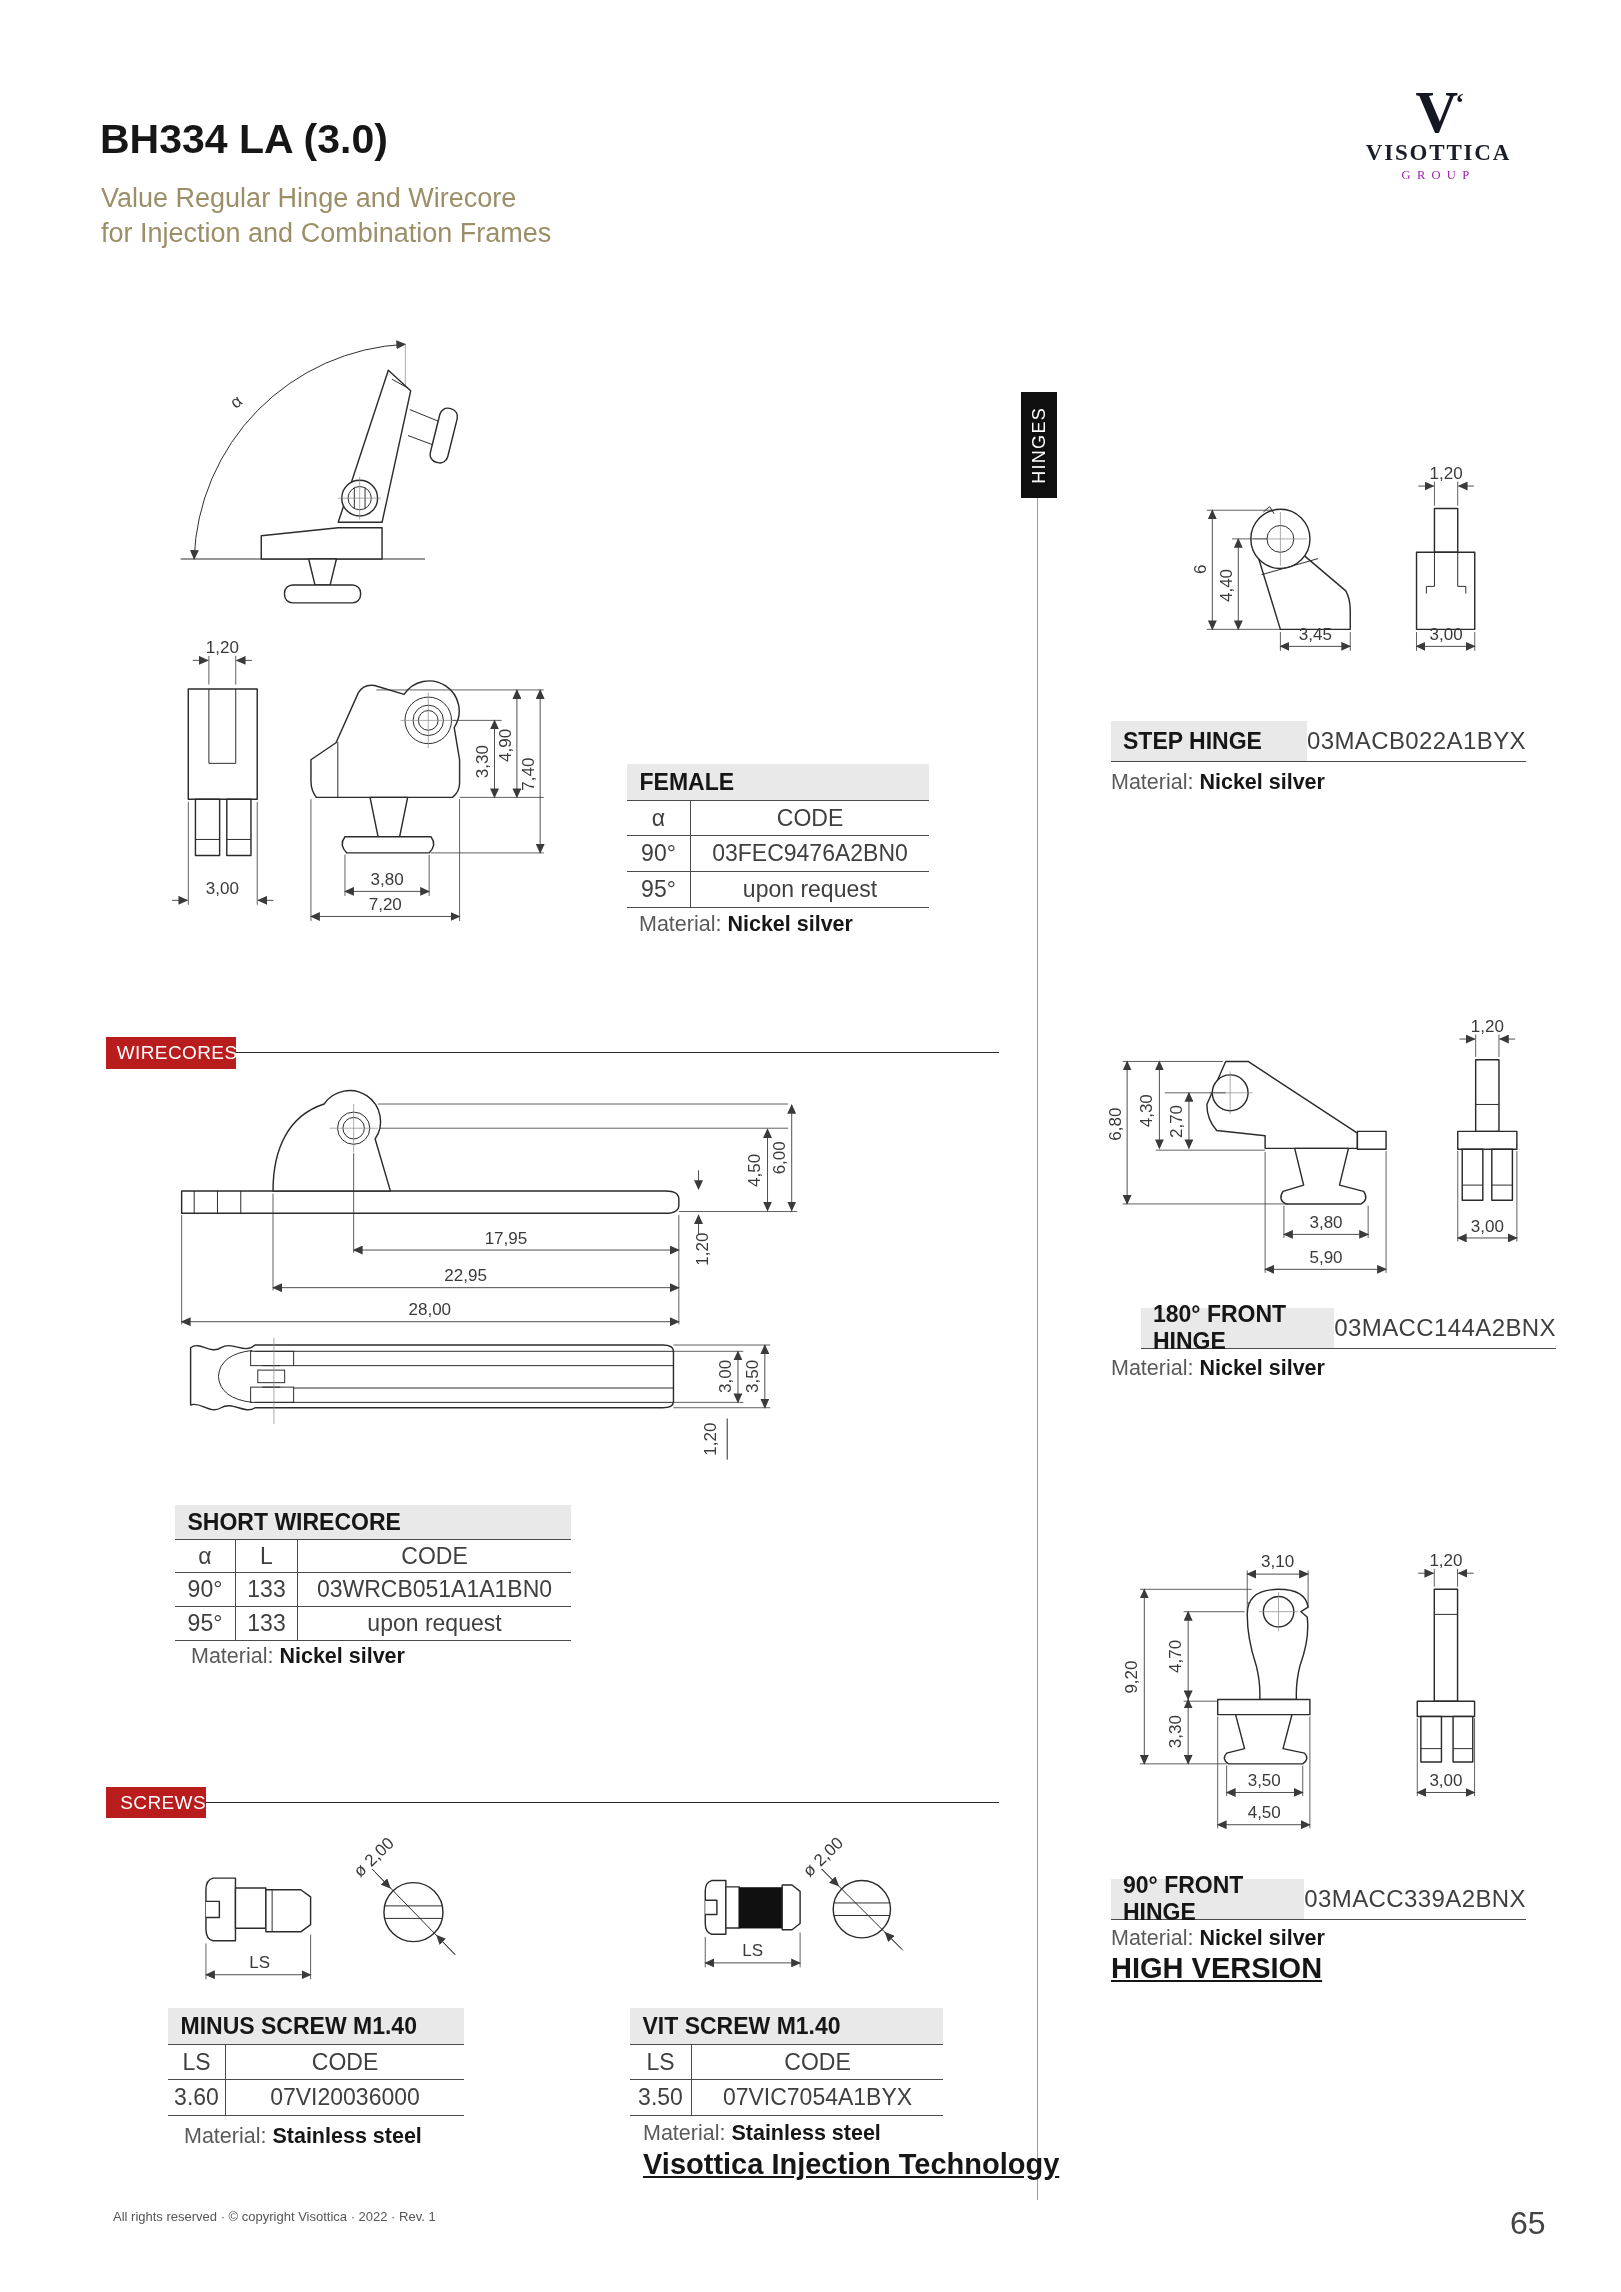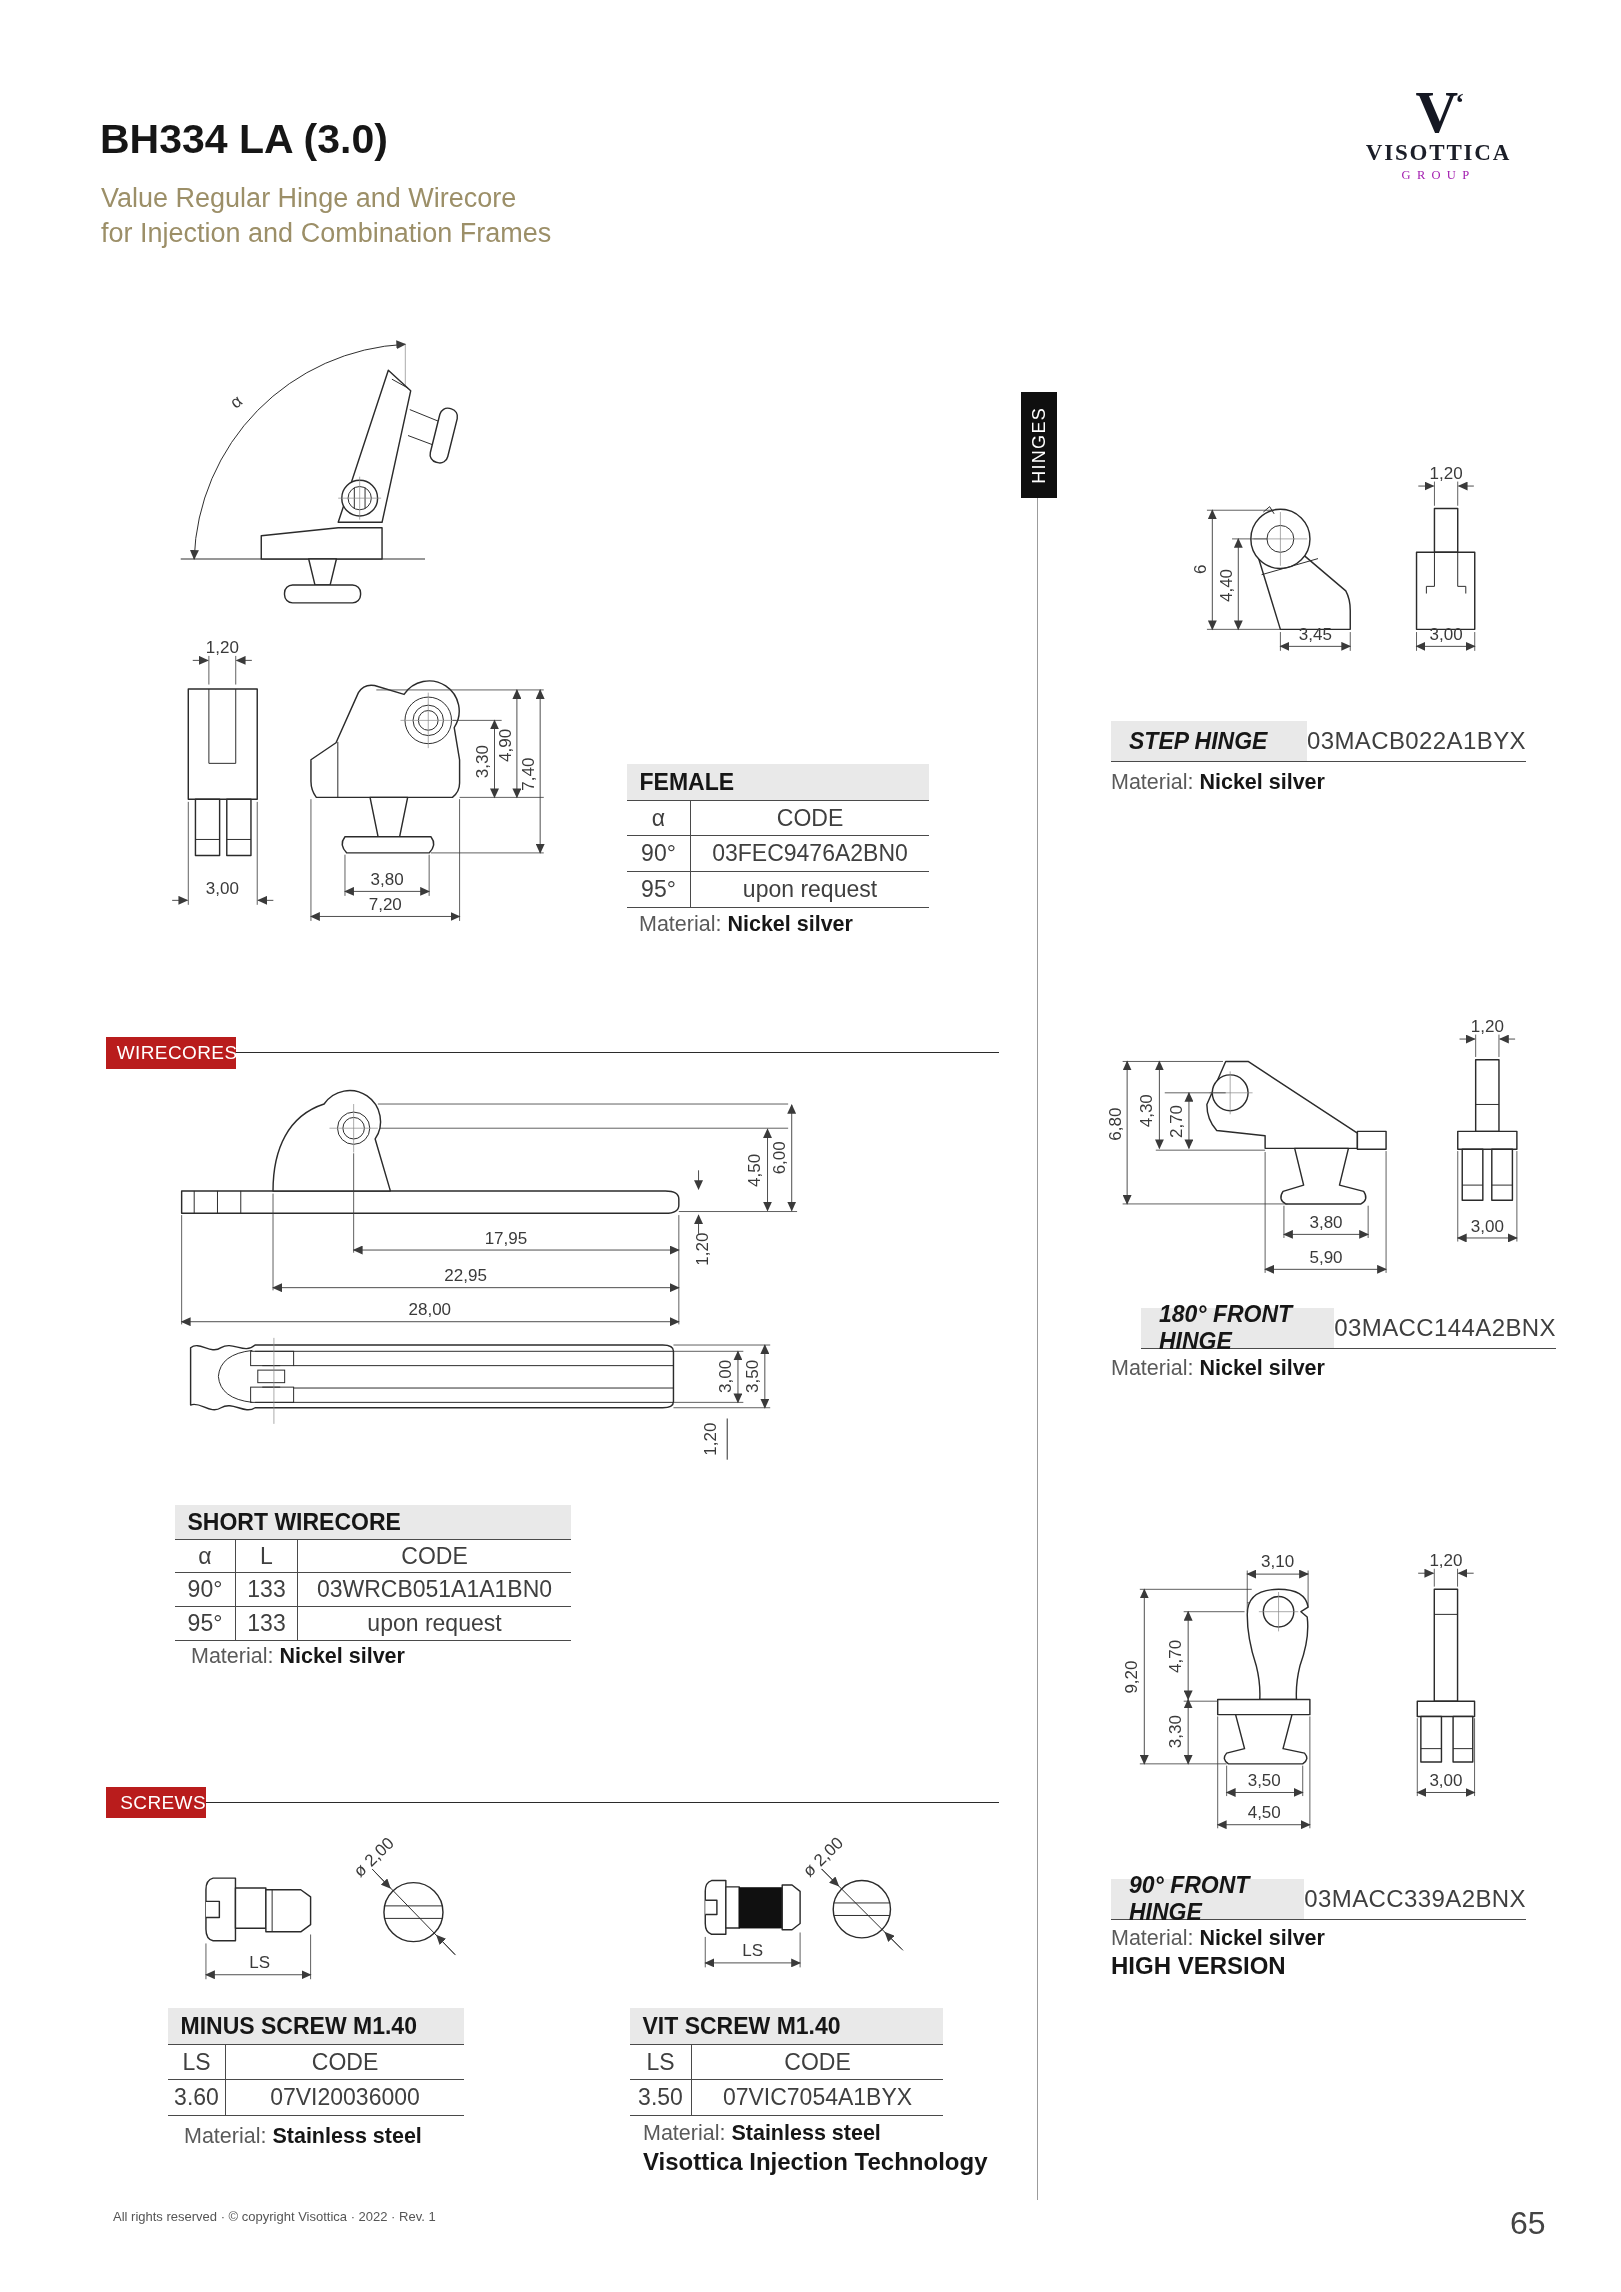--- a/index.html
+++ b/index.html
@@ -31,25 +31,25 @@
         align-items:center;padding-left:12.5px;height:36px;box-sizing:border-box;}
   .trow{display:flex;height:36px;align-items:center;font-size:23px;color:#3f3f3f;
         border-bottom:1.3px solid #4a4a4a;box-sizing:border-box;}
   .trow.head{border-top:1.3px solid #4a4a4a;}
   .cell{display:flex;align-items:center;justify-content:center;height:100%;box-sizing:border-box;}
   .cdiv{border-right:0.9px solid #4a4a4a;}
   .cgrow{flex:1;}
   .mat{position:absolute;font-size:21.5px;color:#1a1a1a;}
   .mat .mlab{color:#5a5a5a;}
   .mat .mval{font-weight:bold;color:#161616;}
-  .hv{position:absolute;font-size:24px;font-weight:bold;color:#161616;}
+  .hv{position:absolute;font-size:29px;font-weight:bold;color:#161616;text-decoration:underline;}
   
   .prod{position:absolute;display:flex;height:41px;border-bottom:1.3px solid #4a4a4a;box-sizing:border-box;}
-  .prod .pband{width:202px;background:#e9e9e9;display:flex;align-items:center;padding-left:18px;
-               font-weight:bold;font-size:23px;color:#161616;box-sizing:border-box;font-style:italic;}
+  .prod .pband{width:202px;background:#e9e9e9;display:flex;align-items:center;padding-left:12px;
+               font-weight:bold;font-size:23px;color:#161616;box-sizing:border-box;}
   .prod .pcode{flex:1;display:flex;align-items:center;justify-content:center;
                font-size:24px;color:#3f3f3f;letter-spacing:0.4px;}
   
   #footer{left:113px;top:2209px;font-size:13px;color:#555;}
   #pageno{left:1510px;top:2205px;font-size:32px;color:#444;}
   
   svg{position:absolute;overflow:visible;}
   .part{fill:#fff;stroke:#2b2b2b;stroke-width:1.6;stroke-linejoin:round;}
   .thin{fill:none;stroke:#2b2b2b;stroke-width:1.1;}
   .dim{stroke:#3a3a3a;stroke-width:1;fill:none;}

